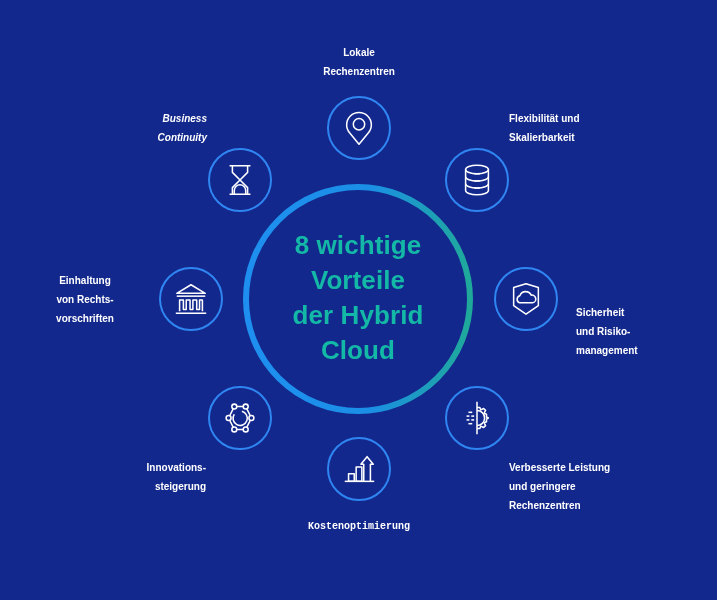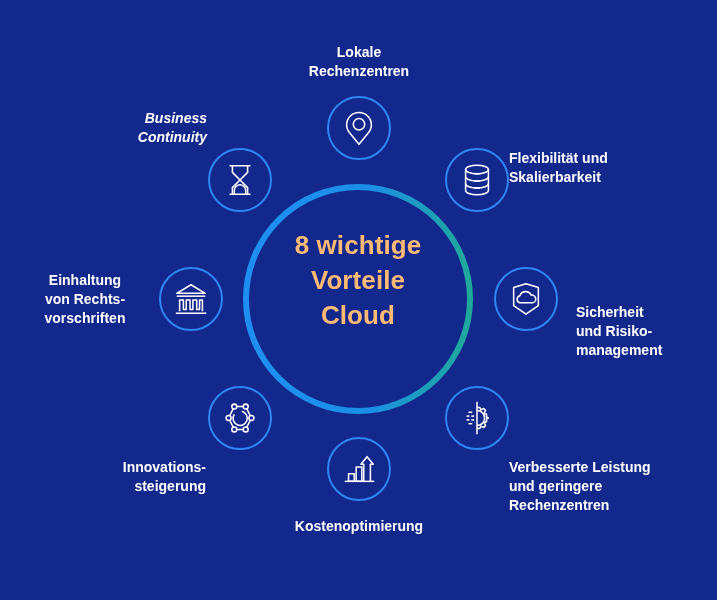--- a/index.html
+++ b/index.html
@@ -5,27 +5,27 @@
     html, body { margin: 0; padding: 0; }
     body {
       width: 717px; height: 600px; overflow: hidden;
       background: #13288c;
       font-family: "Liberation Sans", sans-serif;
       position: relative;
     }
     #stage { position: absolute; left: 0; top: 0; width: 717px; height: 600px; }
     .center-title {
       position: absolute; left: 258px; top: 228px; width: 200px;
-      text-align: center; color: #fdba74; font-weight: bold;
+      text-align: center; color: #14b8a6; font-weight: bold;
       font-size: 26px; line-height: 35px; letter-spacing: 0.1px;
     }
     .center-title span { display: block; }
     .label {
       position: absolute; color: #ffffff; font-weight: bold;
-      font-size: 14px; line-height: 19px;
+      font-size: 10px; line-height: 19px;
     }
     .label span { display: block; white-space: nowrap; }
     .label.right-align { text-align: right; }
     .label.center-align { text-align: center; }
     .label.left-align { text-align: left; }
     .icon-node {
       position: absolute; width: 64px; height: 64px;
       border: 2px solid #2f86f2; border-radius: 50%;
       box-sizing: border-box;
       display: flex; align-items: center; justify-content: center;
@@ -44,35 +44,36 @@
         <stop offset="0.55" stop-color="#1b8fe6"></stop>
         <stop offset="1" stop-color="#1fa99a"></stop>
       </linearGradient>
     </defs>
     <circle cx="117" cy="117" r="112" fill="none" stroke="url(#ringGrad)" stroke-width="6"></circle>
   </svg>
 
   <div class="center-title">
     <span>8 wichtige</span>
     <span>Vorteile</span>
+    <span>der Hybrid</span>
     <span>Cloud</span>
   </div>
 
   <div class="label center-align" style="left:299px;top:43px;width:120px;">
     <span>Lokale</span>
     <span>Rechenzentren</span>
   </div>
   <div class="icon-node" style="left:327px;top:96px;">
     <svg viewBox="0 0 40 40" fill="none" stroke="#ffffff" stroke-width="1.6" stroke-linejoin="round">
       <path d="M20 37 L10.5 25.5 A13 13 0 1 1 29.5 25.5 Z"></path>
       <circle cx="20" cy="16" r="6"></circle>
     </svg>
   </div>
 
-  <div class="label left-align" style="left:509px;top:109px;width:160px;margin-top:40px;">
+  <div class="label left-align" style="left:509px;top:109px;width:160px;">
     <span>Flexibilität und</span>
     <span>Skalierbarkeit</span>
   </div>
   <div class="icon-node" style="left:445px;top:148px;">
     <svg viewBox="0 0 40 40" fill="none" stroke="#ffffff" stroke-width="1.6">
       <ellipse cx="20" cy="9" rx="12" ry="4.5"></ellipse>
       <path d="M8 9 V31 A12 4.5 0 0 0 32 31 V9"></path>
       <path d="M8 16.5 A12 4.5 0 0 0 32 16.5"></path>
       <path d="M8 24 A12 4.5 0 0 0 32 24"></path>
       <line x1="17" y1="13.5" x2="23" y2="13.5"></line>
@@ -113,21 +114,21 @@
   </div>
 
   <div class="icon-node" style="left:327px;top:437px;">
     <svg viewBox="0 0 40 40" fill="none" stroke="#ffffff" stroke-width="1.6" stroke-linejoin="round">
       <line x1="5" y1="33" x2="36" y2="33"></line>
       <rect x="9" y="25" width="6" height="8"></rect>
       <rect x="17" y="18" width="6" height="15"></rect>
       <path d="M25 33 V15 H22 L28.5 7 L35 15 H32 V33"></path>
     </svg>
   </div>
-  <div class="label center-align" style="left:279px;top:517px;width:160px;">
+  <div class="label center-align" style="left:279px;top:517px;width:160px;font-family:Liberation Mono, monospace;">
     <span>Kostenoptimierung</span>
   </div>
 
   <div class="icon-node" style="left:208px;top:386px;">
     <svg viewBox="0 0 40 40" fill="none" stroke="#ffffff" stroke-width="1.6">
       <polygon points="14,8 26,8 32,20 26,32 14,32 8,20"></polygon>
       <circle cx="14" cy="8" r="2.6" fill="#13288c"></circle>
       <circle cx="26" cy="8" r="2.6" fill="#13288c"></circle>
       <circle cx="32" cy="20" r="2.6" fill="#13288c"></circle>
       <circle cx="26" cy="32" r="2.6" fill="#13288c"></circle>

